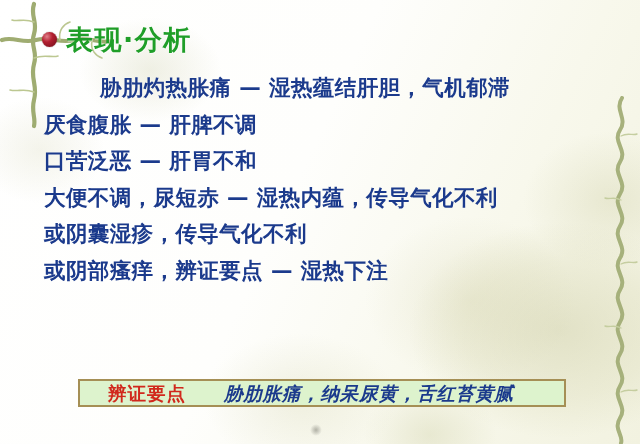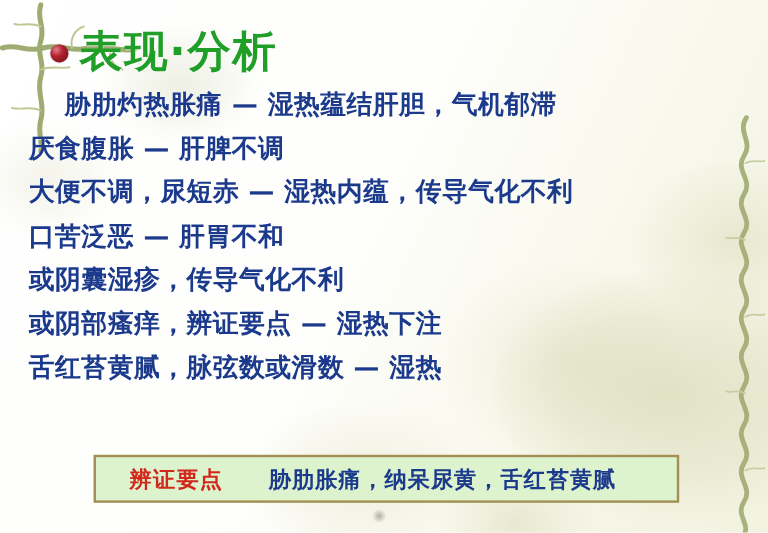--- a/index.html
+++ b/index.html
@@ -45,21 +45,21 @@
     align-items: center;
   }
   .bullet {
     width: 15px; height: 15px; border-radius: 50%;
     background: radial-gradient(circle at 33% 30%, #e0808a 0%, #b32030 38%, #6d0d18 100%);
     box-shadow: 0 0 1px rgba(60,0,10,0.8);
     flex: 0 0 auto;
     margin-right: 9px;
   }
   .title-text {
-    font-size: 36px;
+    font-size: 27px;
     line-height: 1;
     font-weight: 700;
     color: #1f9e28;
     letter-spacing: 1.5px;
     text-shadow: 0.5px 0.5px 0 rgba(255,255,255,0.6);
     white-space: nowrap;
   }
 
   
   .body-lines {
@@ -67,34 +67,34 @@
     left: 0px;
     top: 70px;
     width: 640px;
   }
   .line {
     color: #1b3a8c;
     font-size: 21.5px;
     font-weight: 700;
     line-height: 36.5px;
     height: 36.5px;
-    padding-left: 24px;
+    padding-left: 44px;
     white-space: nowrap;
     letter-spacing: 0.4px;
     text-shadow: 0.4px 0.4px 0 rgba(255,255,255,0.55);
   }
-  .line.indent { padding-left: 54px; }
+  .line.indent { padding-left: 100px; }
 
   
   .key-box {
     position: absolute;
     left: 78px;
     top: 379px;
     width: 488px;
-    height: 40px;
+    height: 28px;
     box-sizing: border-box;
     background: #ddf3cd;
     border: 2px solid #a58f55;
     display: flex;
     align-items: center;
     padding-left: 28px;
   }
   .key-label {
     color: #d1281c;
     font-size: 18.5px;
@@ -102,20 +102,21 @@
     letter-spacing: 1px;
     white-space: nowrap;
     margin-right: 38px;
   }
   .key-value {
     color: #1b3a8c;
     font-size: 18.5px;
     font-weight: 700;
     letter-spacing: 0.8px;
     white-space: nowrap;
+    font-style: italic;
   }
 </style>
 </head>
 <body>
 
 <div class="slide">
 
   <svg class="deco deco-corner" viewBox="0 0 130 130">
     <g fill="none" stroke="#9aa86a" stroke-width="4.2" stroke-linecap="round">
       <path d="M34 4 C30 16, 38 22, 34 34 C30 46, 38 52, 34 64 C30 78, 38 86, 34 100 C31 112, 36 118, 34 126"></path>
@@ -157,25 +158,24 @@
   <div class="deco-smudge"></div>
 
   <div class="title-row">
     <span class="bullet"></span>
     <span class="title-text">表现·分析</span>
   </div>
 
   <div class="body-lines">
     <div class="line indent">胁肋灼热胀痛 — 湿热蕴结肝胆，气机郁滞</div>
     <div class="line">厌食腹胀 — 肝脾不调</div>
+    <div class="line">口苦泛恶 — 肝胃不和</div>
     <div class="line">大便不调，尿短赤 — 湿热内蕴，传导气化不利</div>
-    <div class="line">口苦泛恶 — 肝胃不和</div>
     <div class="line">或阴囊湿疹，传导气化不利</div>
     <div class="line">或阴部瘙痒，辨证要点 — 湿热下注</div>
-    <div class="line">舌红苔黄腻，脉弦数或滑数 — 湿热</div>
   </div>
 
   <div class="key-box">
     <span class="key-label">辨证要点</span>
     <span class="key-value">胁肋胀痛，纳呆尿黄，舌红苔黄腻</span>
   </div>
 
 </div>
 
 </body></html>

